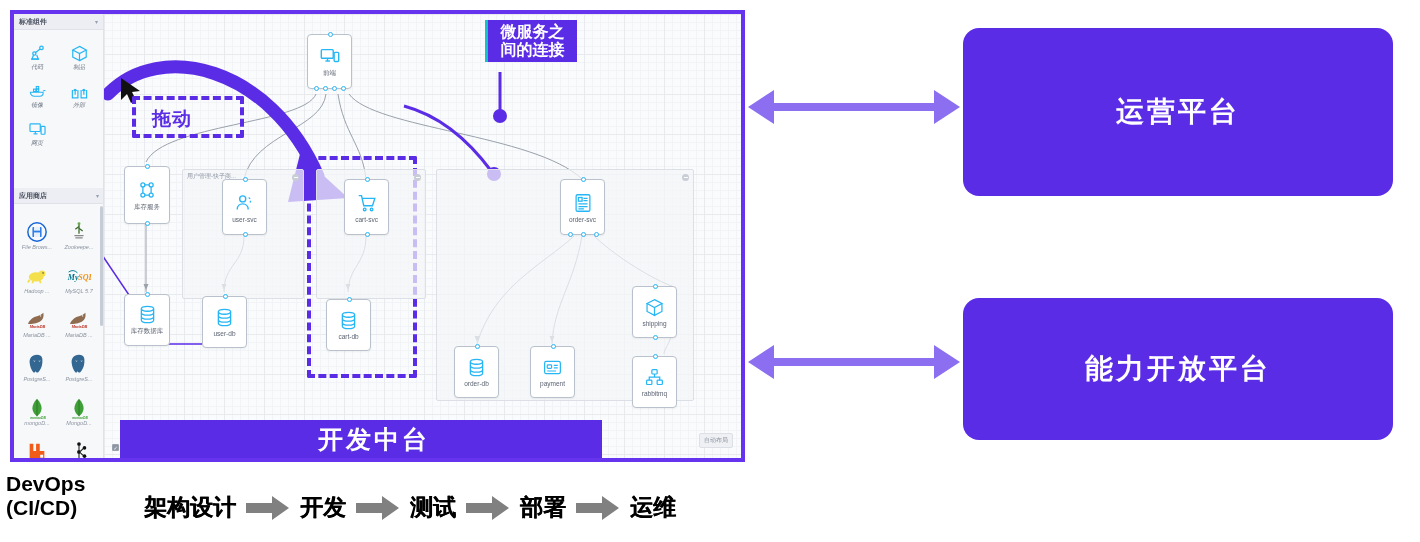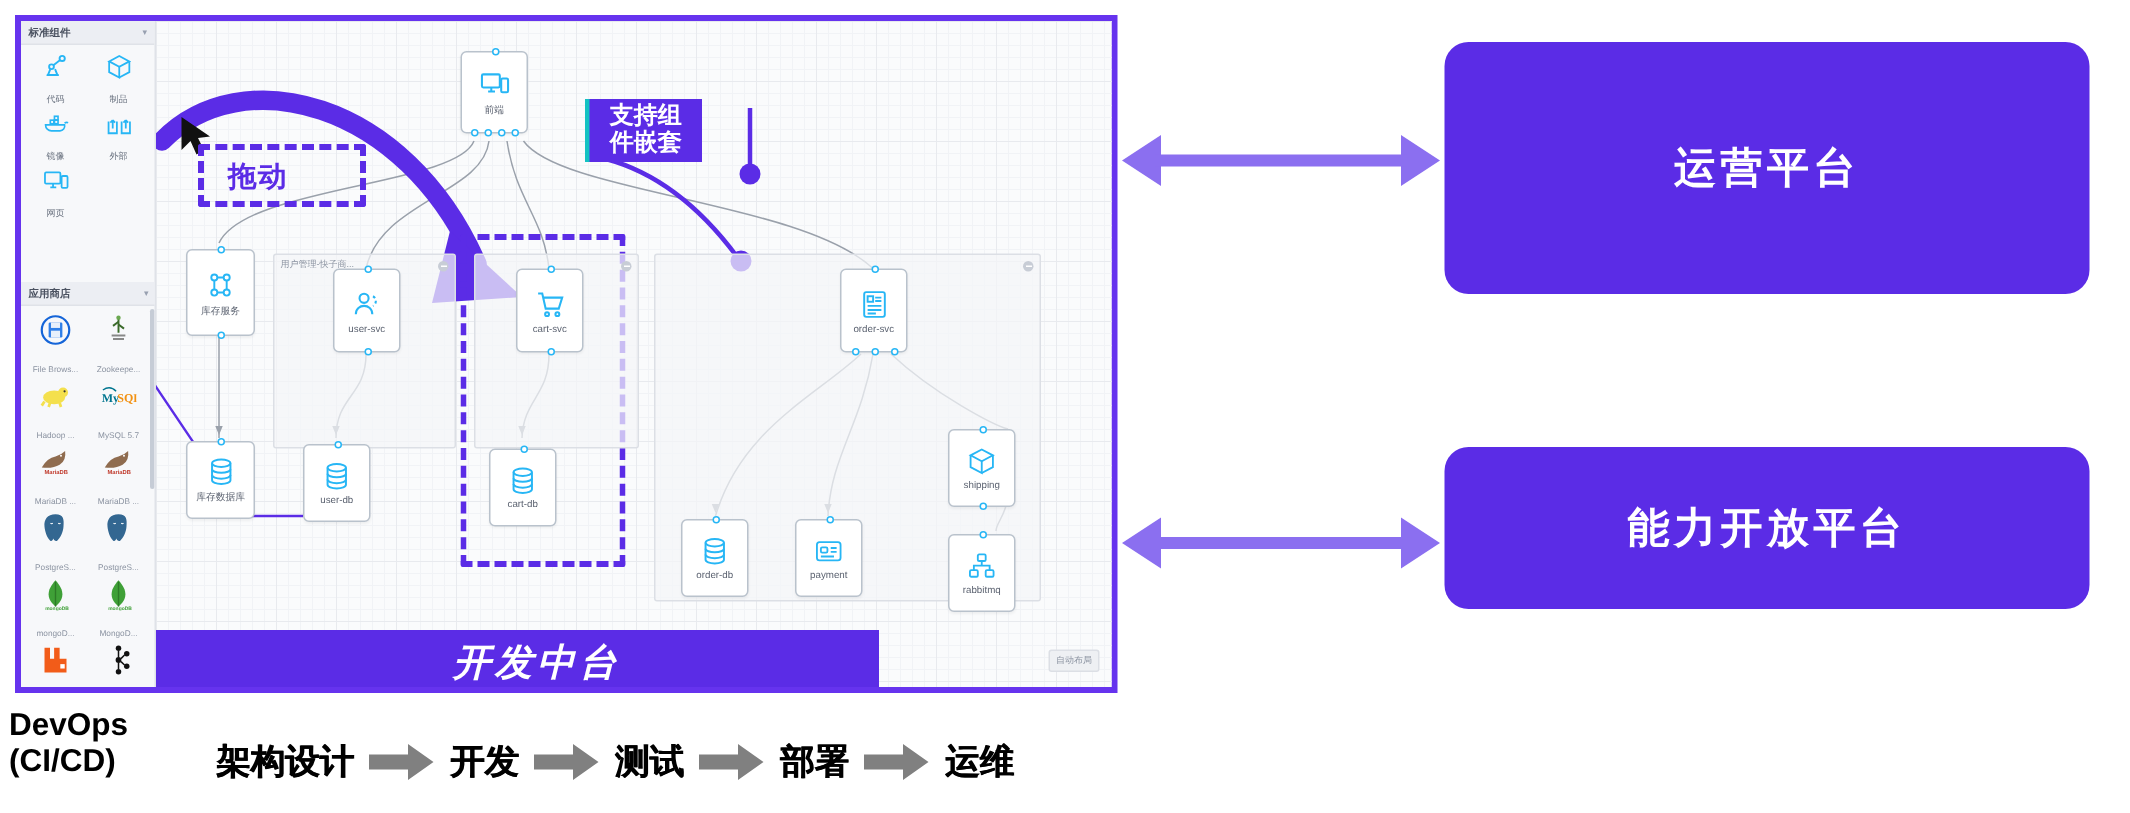--- a/index.html
+++ b/index.html
@@ -34,22 +34,23 @@
     display:flex; align-items:center; justify-content:space-between;
     padding:0 5px;
     font-size:7px; color:#4a5160; font-weight:bold;
   }
   .caret { font-size:6px; color:#98a0b0; }
   .tile-grid {
     display:flex; flex-wrap:wrap; padding:4px 2px 0 2px;
   }
   .tile {
     width:42px; height:36px;
-    display:flex; flex-direction:column; align-items:center; justify-content:space-between;
+    display:flex; flex-direction:column; align-items:center; justify-content:flex-end;
     margin-bottom:2px;
+    font-style:italic;
   }
   .tile .glyph { height:20px; display:flex; align-items:center; justify-content:center; }
   .tile .cap { font-size:6px; color:#6b7380; margin-top:1px; line-height:1; white-space:nowrap; }
   .store-tile { width:42px; height:42px; }
   .store-tile .glyph { height:24px; }
   .store-tile .cap { font-size:5.5px; color:#8b93a1; }
   #store-section { position:absolute; left:0; top:174px; width:90px; bottom:0; }
   #store-scroll { position:relative; height:calc(100% - 16px); overflow:hidden; }
   #store-scrollbar {
     position:absolute; right:1px; top:2px; width:3px; height:120px;
@@ -108,22 +109,22 @@
 
   .dash-box {
     position:absolute; border:4px dashed #5b2ce6; border-radius:2px;
   }
   .drag-label {
     position:absolute; color:#5b2ce6; font-weight:bold; font-size:19px;
     letter-spacing:1px; line-height:1;
   }
 
   #stage-banner {
-    position:absolute; left:0; bottom:0; width:482px; height:38px;
-    background:#5b2ce6; display:flex; align-items:flex-end;font-style:italic;
+    position:absolute; left:16px; bottom:0; width:482px; height:38px;
+    background:#5b2ce6; display:flex; align-items:center;
   }
   #stage-banner .txt {
     color:#ffffff; font-weight:bold; font-size:25px; letter-spacing:3px;
     margin-left:198px;
   }
 
   .canvas-chip {
     position:absolute; font-size:6px; color:#8b93a1;
     background:#eef0f3; border:1px solid #dcdfe5; border-radius:2px; padding:2px 4px;
   }
@@ -604,25 +605,25 @@
             <rect x="9" y="3" width="6" height="5" rx="1"></rect>
             <rect x="3" y="15" width="6" height="5" rx="1"></rect>
             <rect x="15" y="15" width="6" height="5" rx="1"></rect>
             <path d="M12 8 V11.5 M6 15 V11.5 H18 V15"></path>
           </svg>
         </span>
         <span class="nlabel">rabbitmq</span>
         <span class="port" style="left:20px; top:-3px;"></span>
       </div>
 
-      <div class="callout" style="left:286px; top:52px; width:78px; font-size:16px;">
-        <div>支持组</div>
-        <div>件嵌套</div>
-      </div>
-
+
+      <div class="callout" style="left:381px; top:6px; width:92px; font-size:16px;">
+        <div>微服务之</div>
+        <div>间的连接</div>
+      </div>
 
 
       <div class="grid-toggle">
         <span class="cbx">✓</span>
         <span>显示网格</span>
       </div>
       <div class="canvas-chip" style="right:8px; bottom:10px;">自动布局</div>
 
       <div id="stage-banner">
         <span class="txt">开发中台</span>
@@ -643,21 +644,21 @@
   <span>运营平台</span>
 </div>
 
 <svg class="abs" style="left:748px; top:337px; width:212px; height:50px;">
   <g fill="#8b6ff0">
     <polygon points="0,25 26,8 26,42"></polygon>
     <polygon points="212,25 186,8 186,42"></polygon>
     <rect x="22" y="21" width="168" height="8"></rect>
   </g>
 </svg>
-<div class="plat-box" style="left:963px; top:298px; width:430px; height:108px;">
+<div class="plat-box" style="left:963px; top:298px; width:430px; height:142px;">
   <span>能力开放平台</span>
 </div>
 
 <div id="devops">
   <div id="pipeline">
     <span class="stage-word">架构设计</span>
     <svg width="44" height="26" viewBox="0 0 44 26">
       <polygon points="0,8 26,8 26,1 43,13 26,25 26,18 0,18" fill="#808080"></polygon>
     </svg>
     <span class="stage-word">开发</span>

